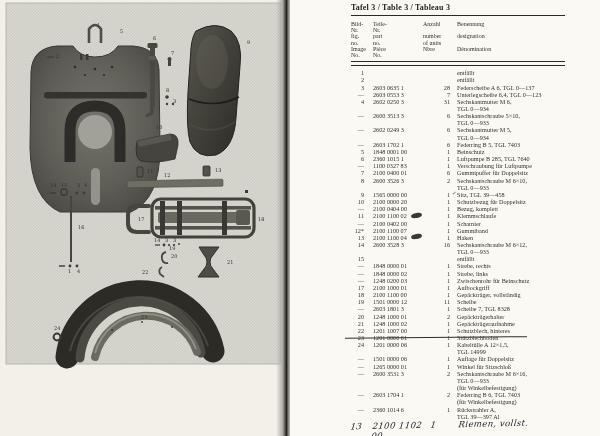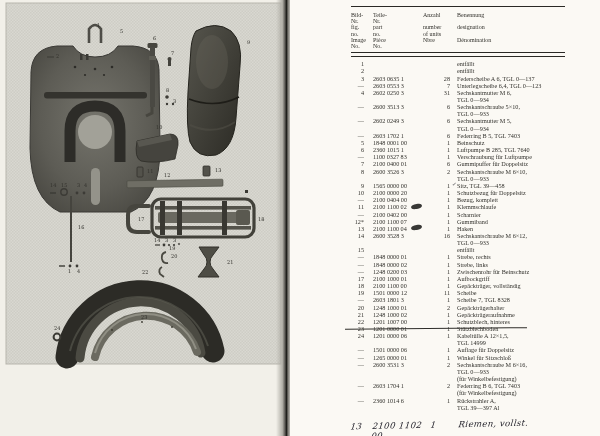--- a/index.html
+++ b/index.html
@@ -214,20 +214,21 @@
       </g>
   </svg>
 </div>
 
 <div class="gutter"></div>
 <div class="page-edge"></div>
 
 <div class="right-page"></div>
 
 <div class="ptable">
+  <div class="ptitle">Tafel 3 / Table 3 / Tableau 3</div>
   <div class="rule1"></div>
   <div class="thead" id="thead">
     <div class="hl h-fig" id="h-fig"><div>Bild-</div><div>Nr.</div><div>fig.</div><div>no.</div><div>Image</div><div>No.</div></div>
     <div class="hl h-part" id="h-part"><div>Teile-</div><div>Nr.</div><div>part</div><div>no.</div><div>Pièce</div><div>No.</div></div>
     <div class="hl h-qty" id="h-qty"><div>Anzahl</div><div>&nbsp;</div><div>number</div><div>of units</div><div>Nbre</div><div>&nbsp;</div></div>
     <div class="hl h-name" id="h-name"><div>Benennung</div><div>&nbsp;</div><div>designation</div><div>&nbsp;</div><div>Dénomination</div><div>&nbsp;</div></div>
   </div>
   <div class="rule2"></div>
   <div class="rows" id="rows">
       <div class="row">

